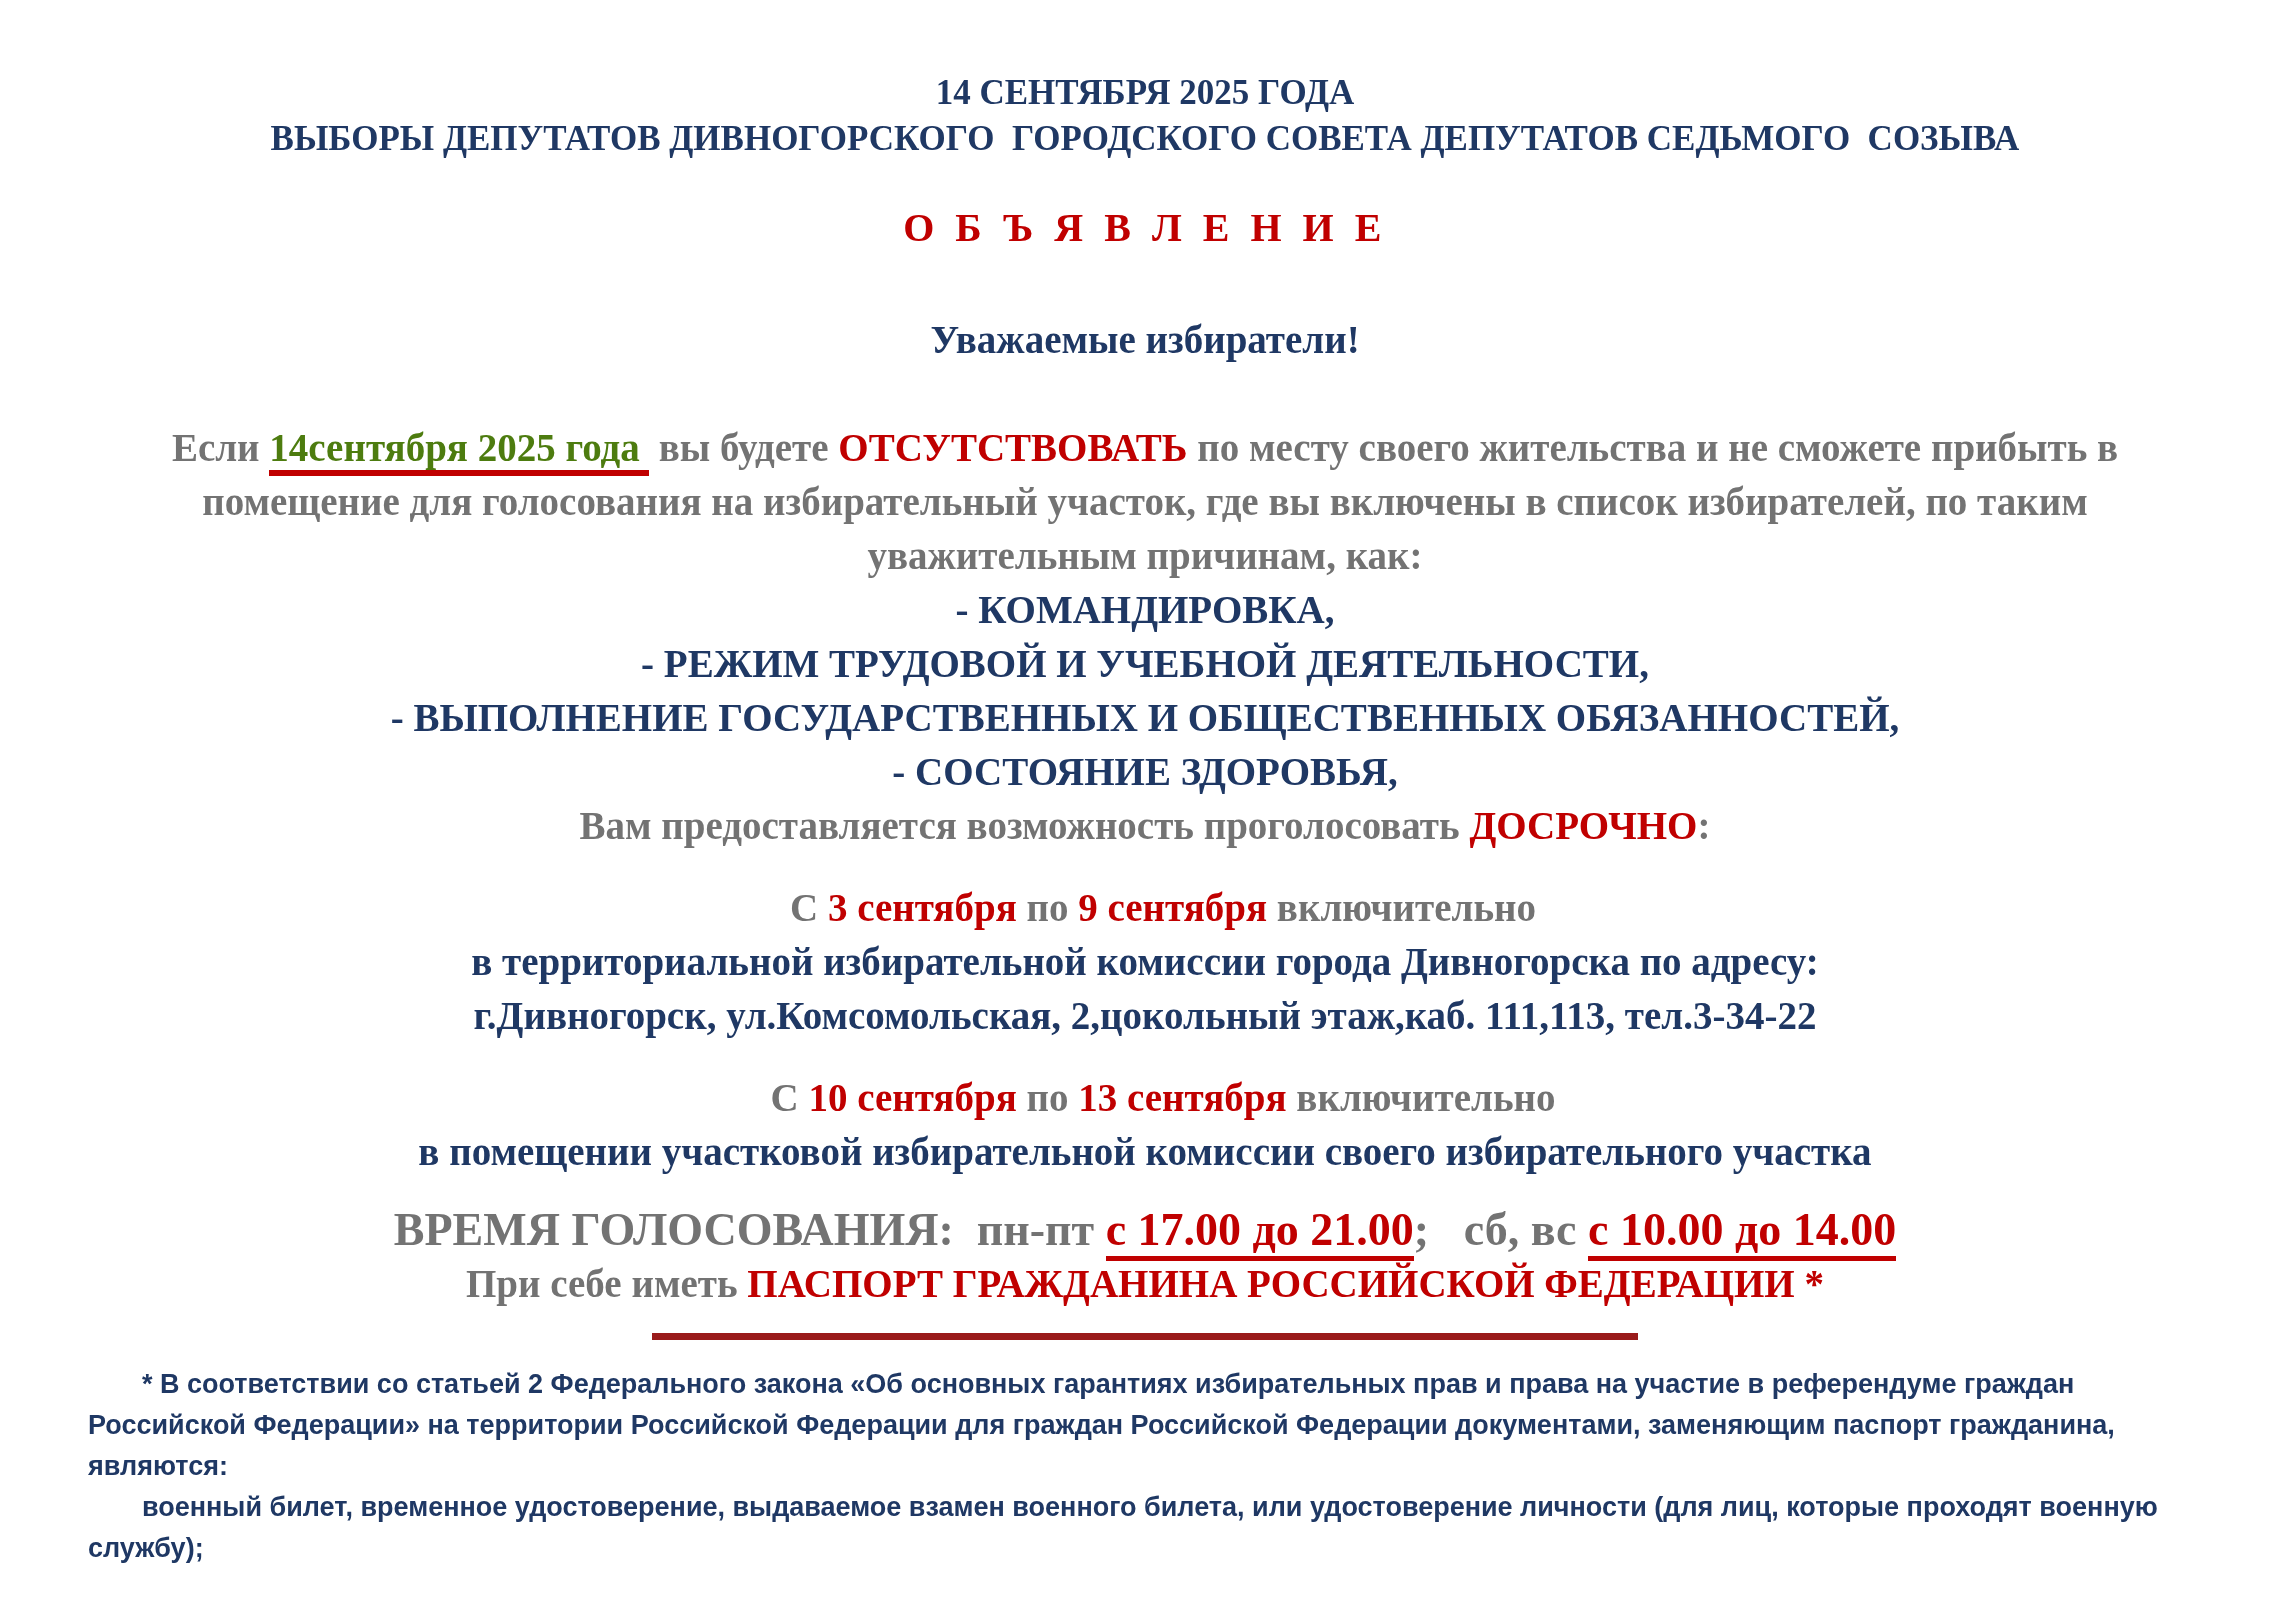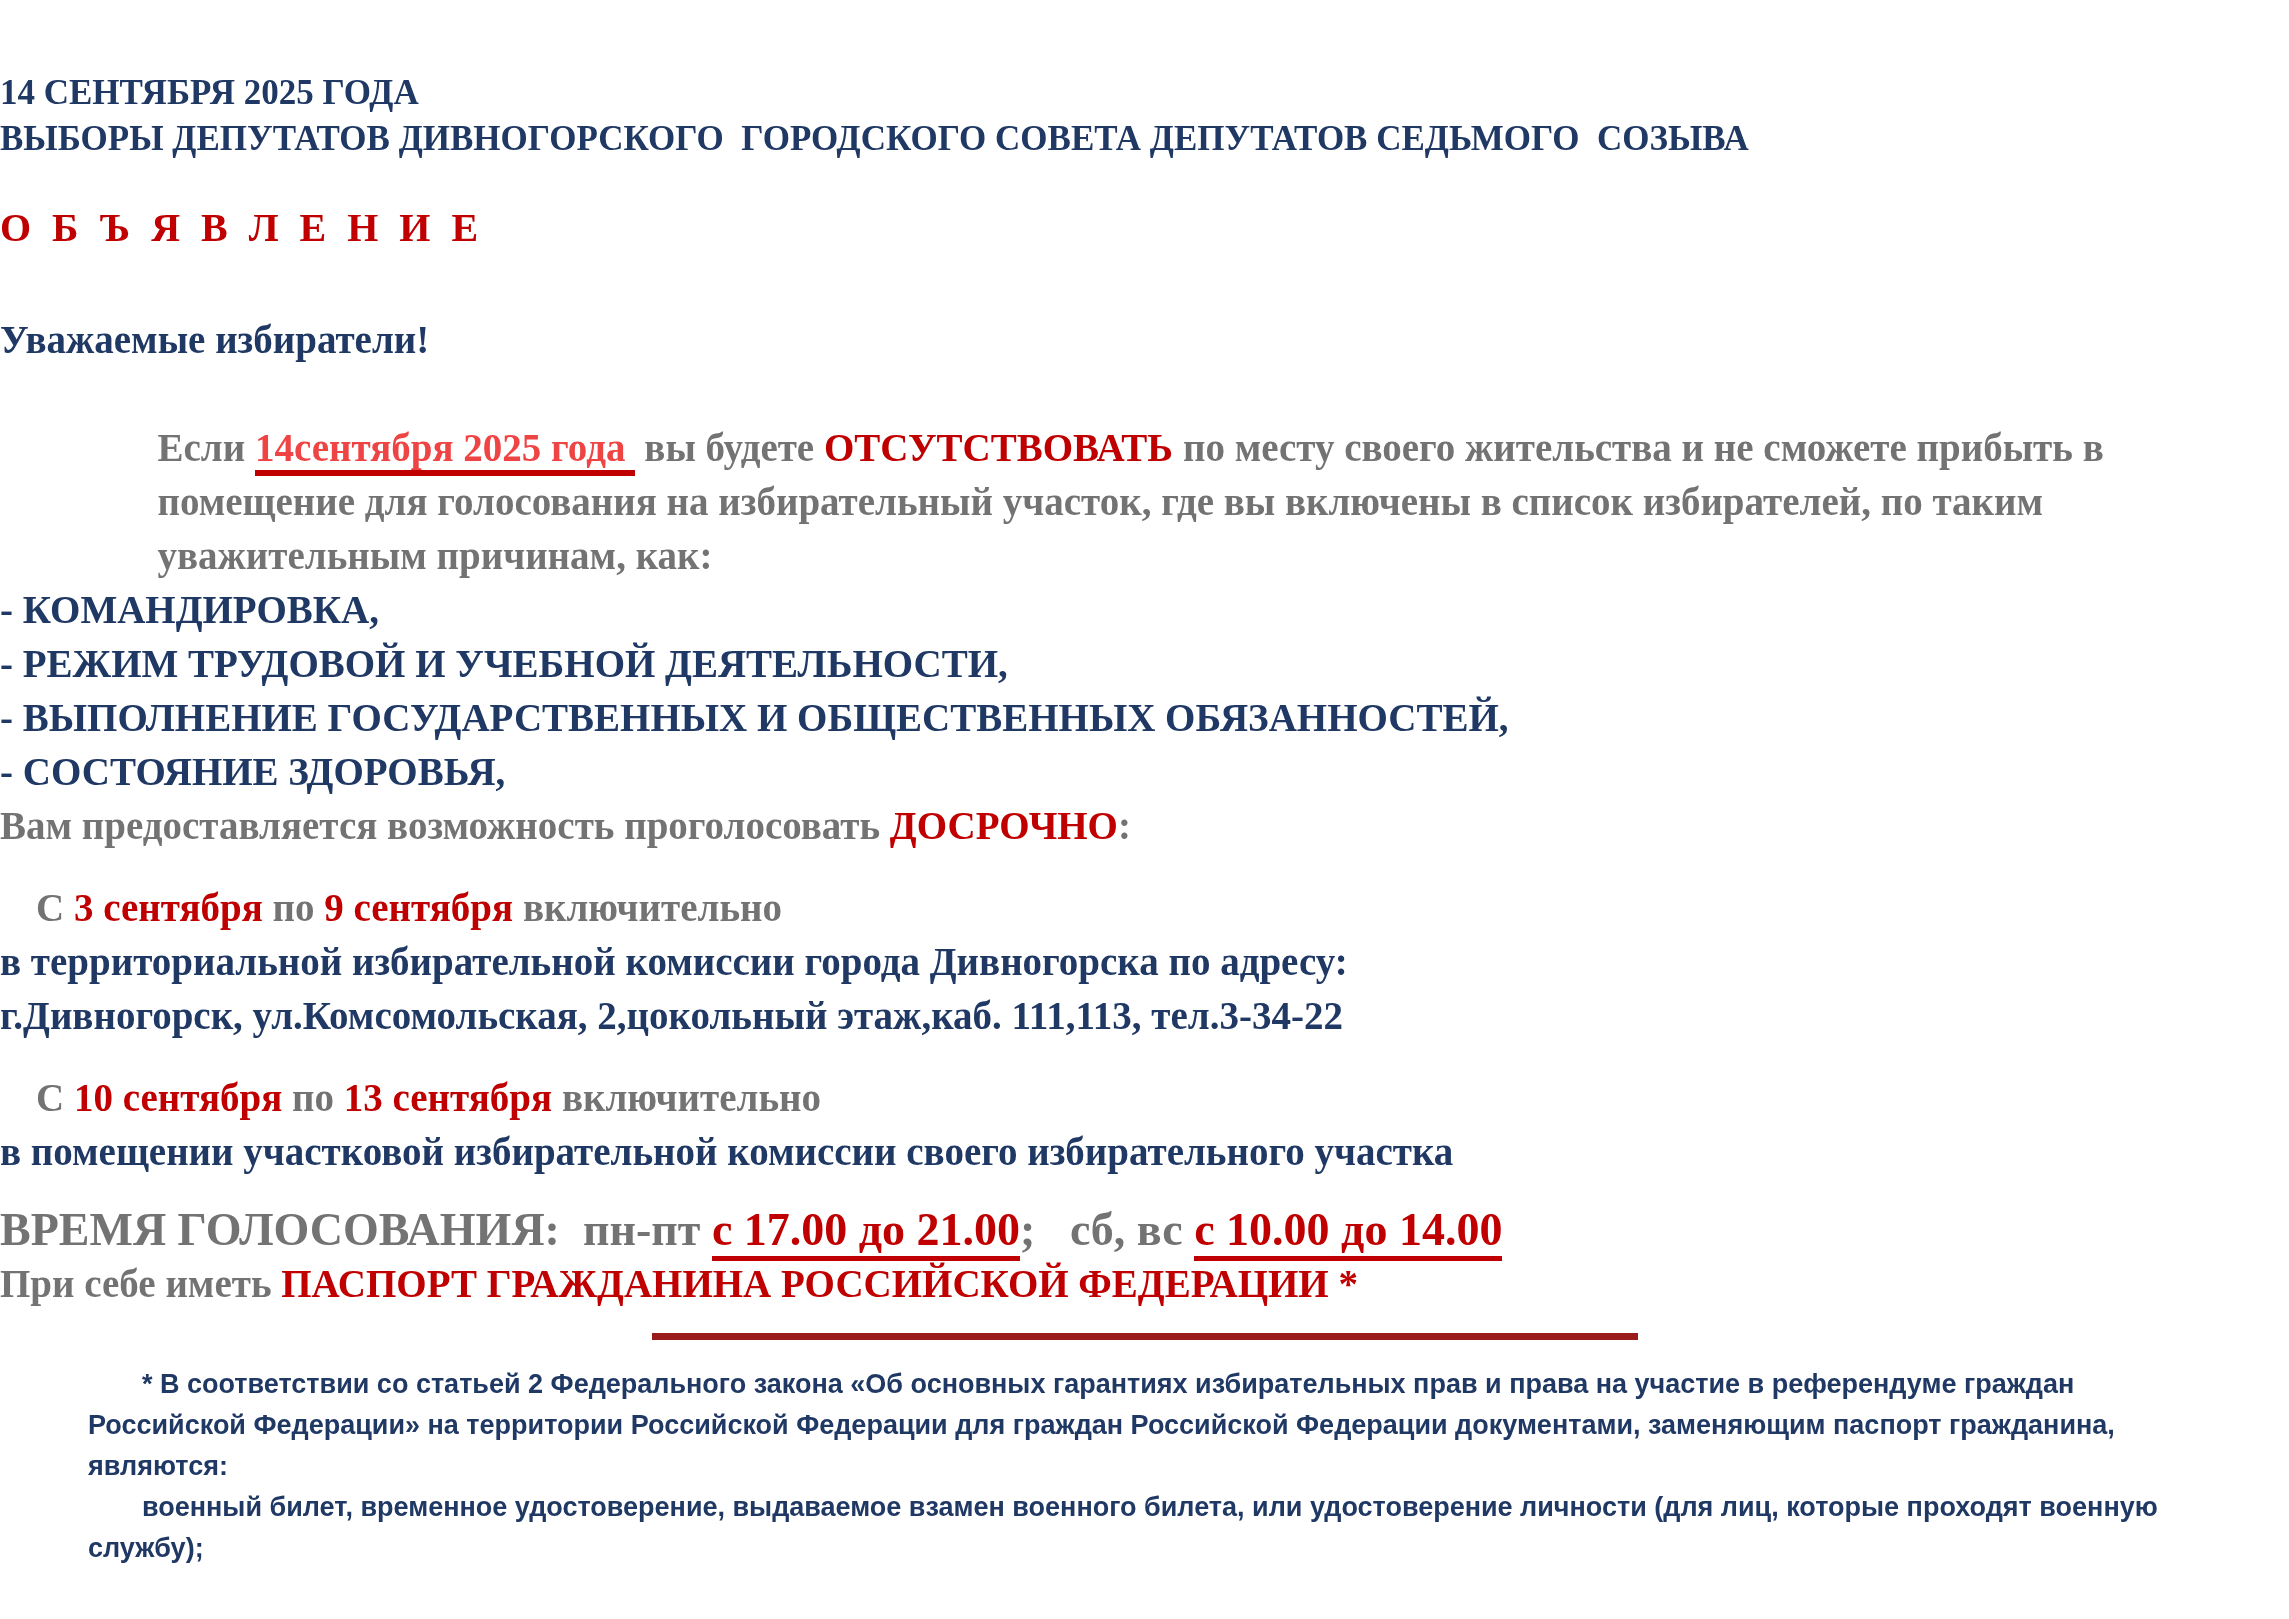--- a/index.html
+++ b/index.html
@@ -7,21 +7,21 @@
     position:relative;
     width:2290px;height:1620px;
     background:#ffffff;
     font-family:"Liberation Serif","DejaVu Serif",serif;
     font-weight:bold;
     color:#1f3864;
     overflow:hidden;
     box-sizing:border-box;
     padding-top:70px;
   }
-  .center{}
+  .center{text-align:center;}
   .navy{color:#737373;}
   .red{color:#c00000;}
   .title-line{
     font-size:35px;
     line-height:46px;
     white-space:pre-wrap;
   }
   .announce-heading{
     margin-top:42px;
     font-size:40px;
@@ -32,21 +32,21 @@
     margin-top:66px;
     font-size:39px;
   }
   .intro{
     margin:59px auto 0;
     max-width:1975px;
     font-size:39px;
     line-height:54px;
   }
   .date-underline{
-    color:#ef4444;
+    color:#4d7c0f;
     border-bottom:6.5px solid #c00000;
     padding-right:9.2px;
     padding-bottom:0.9px;
   }
   .reason-line{
     font-size:39px;
     line-height:54px;
   }
   .early-line{
     font-size:39px;

